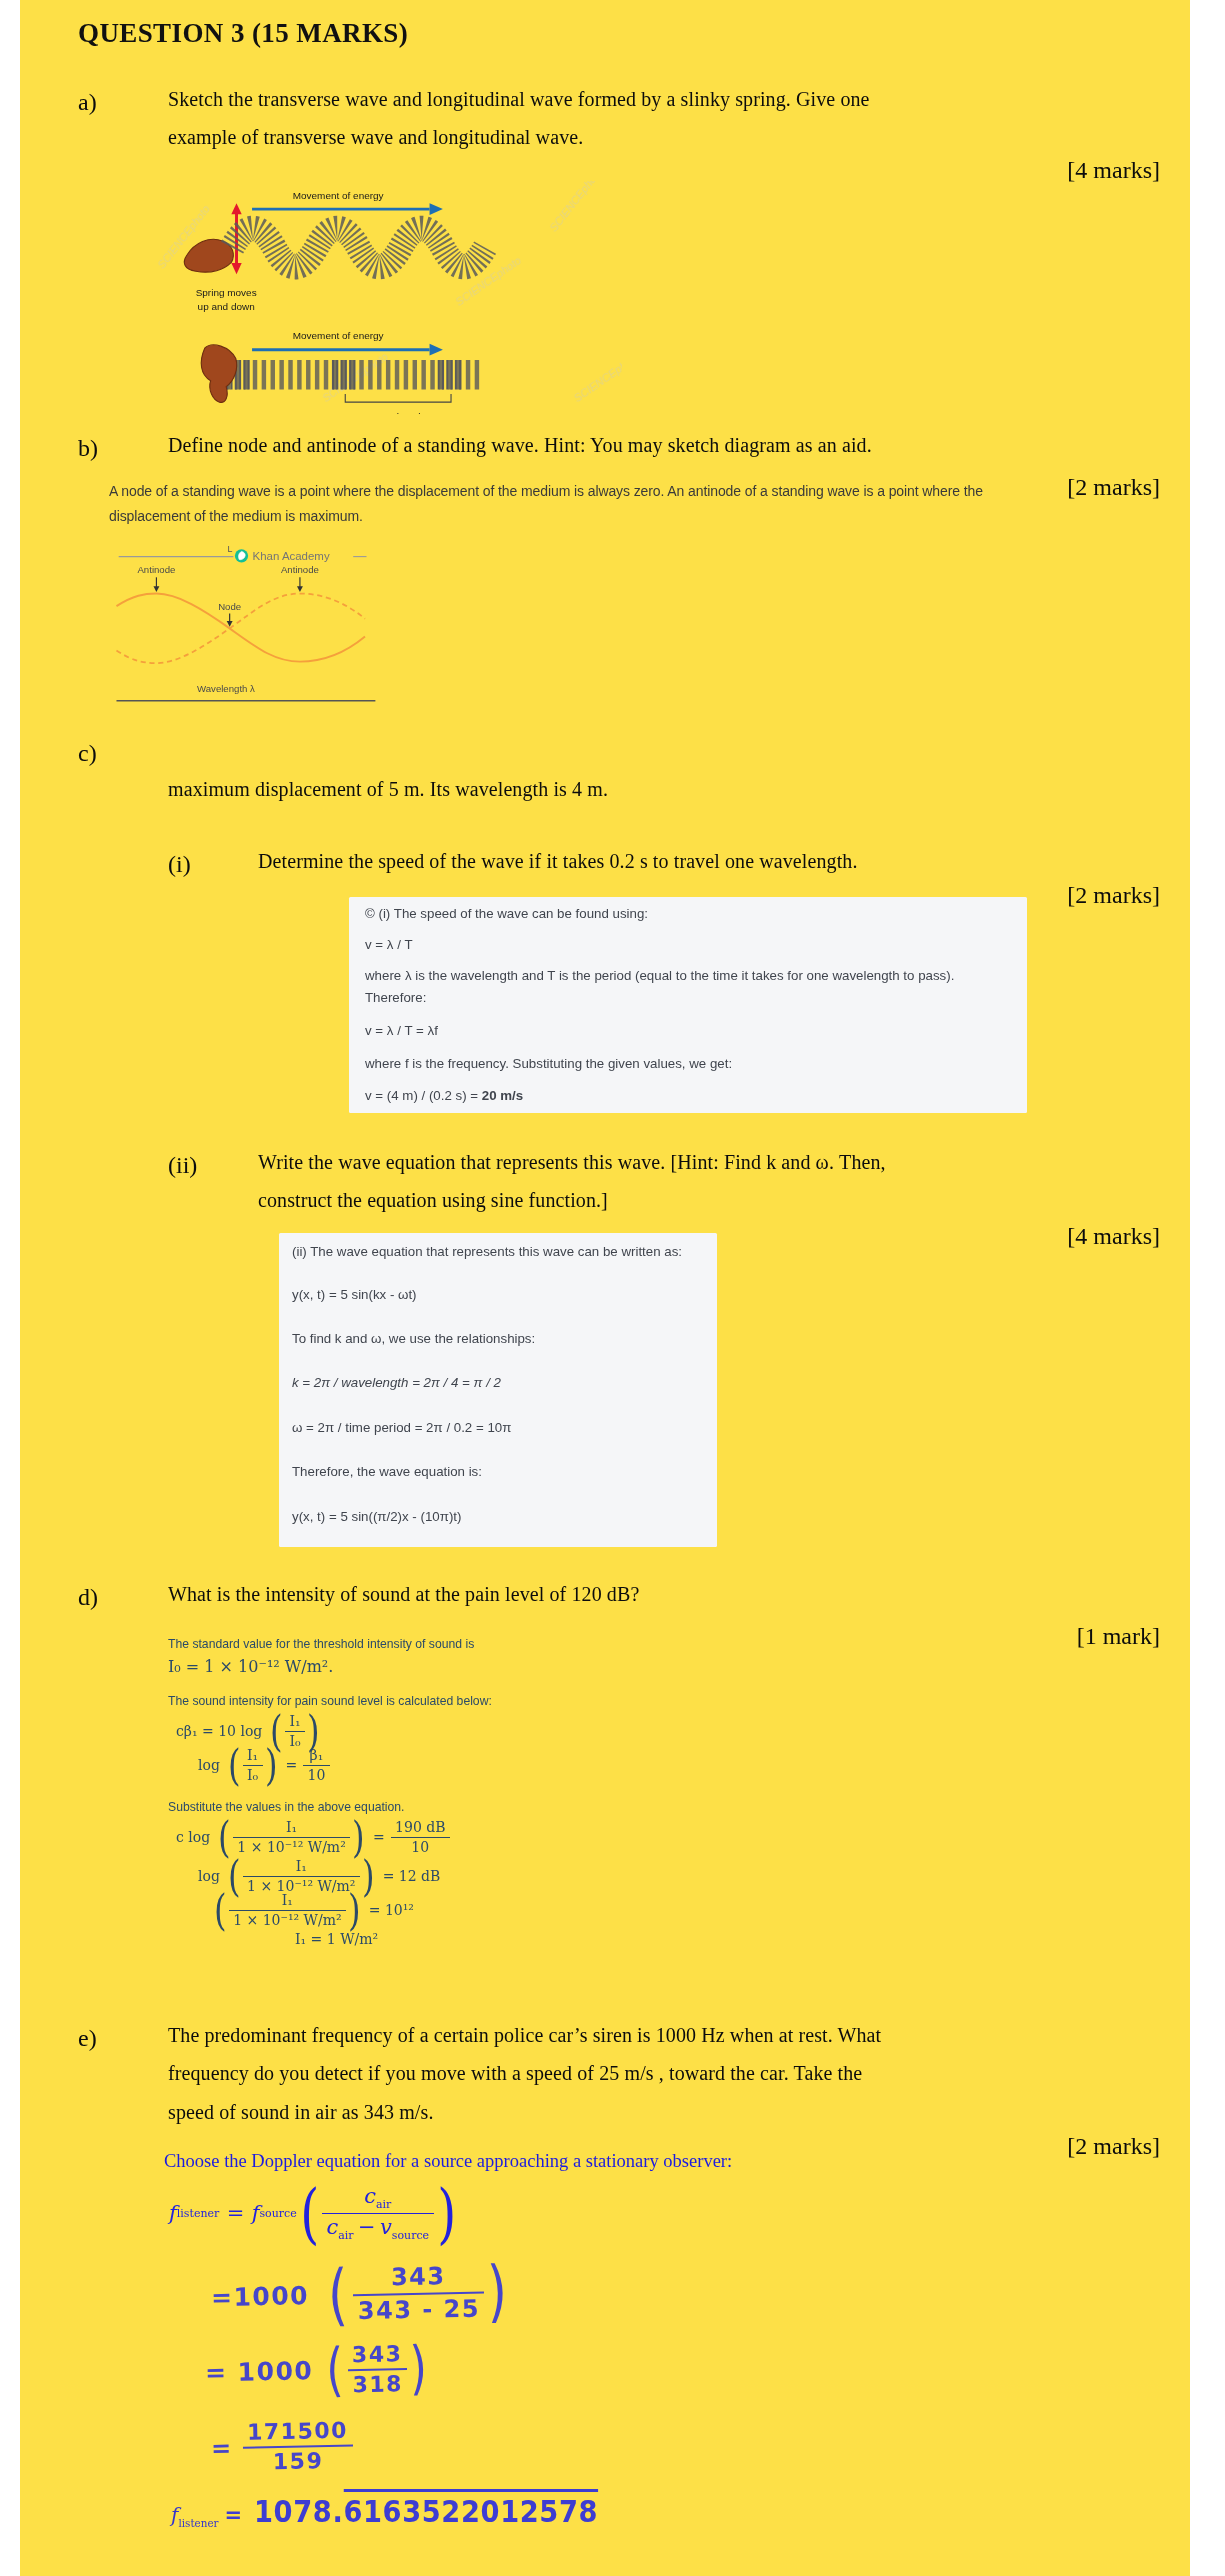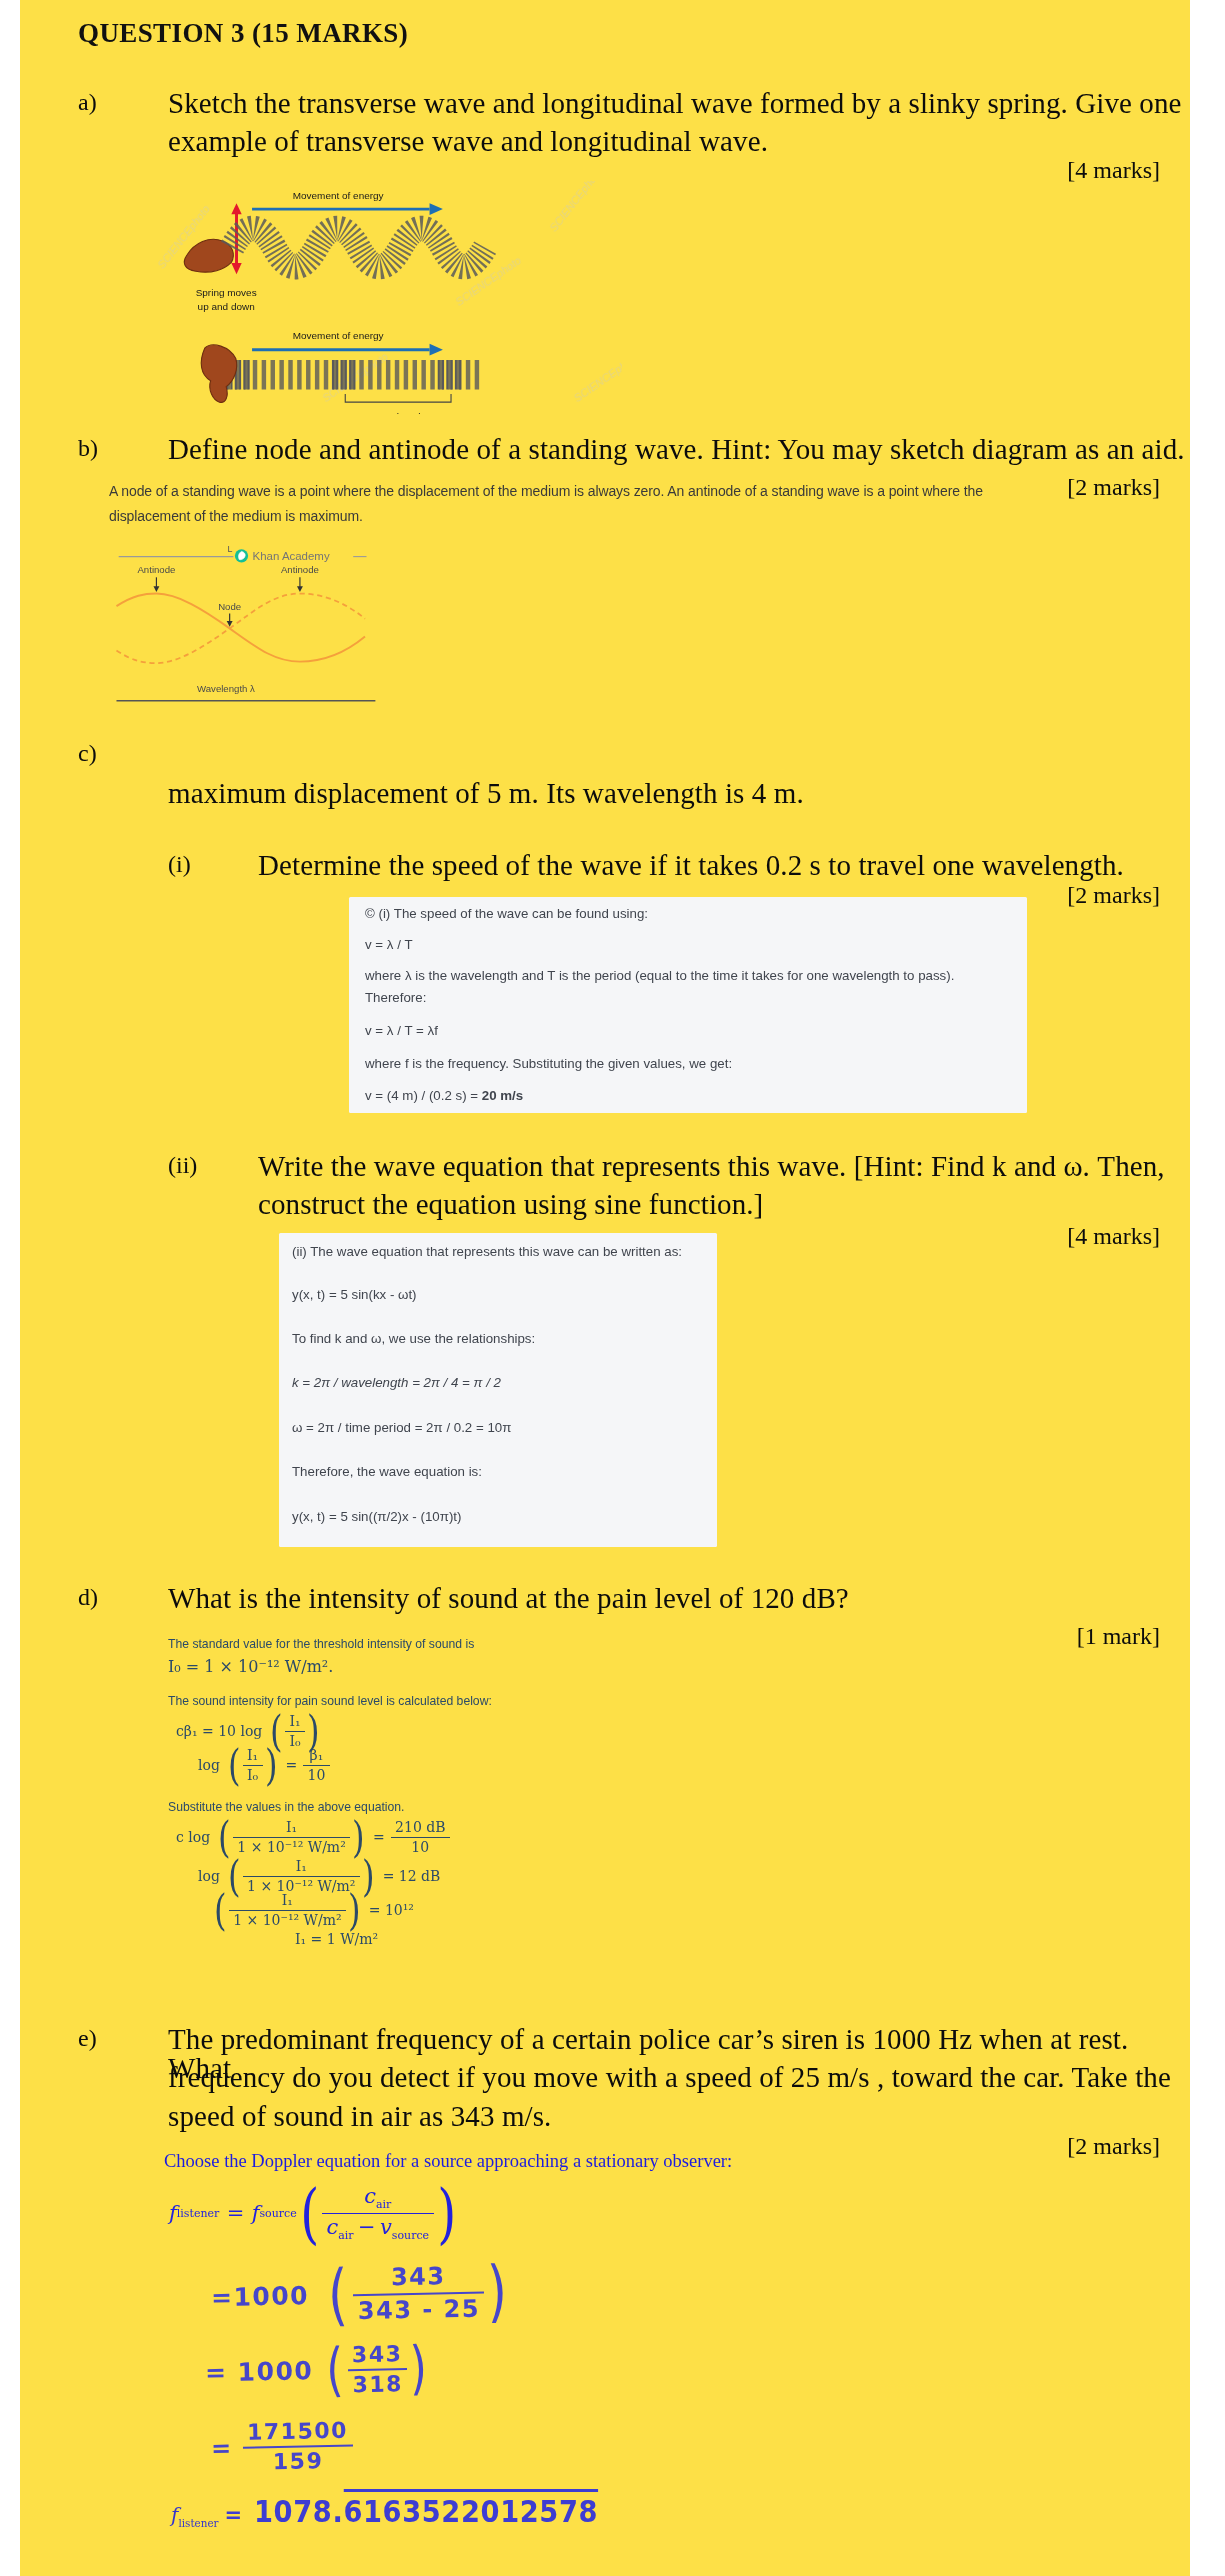--- a/index.html
+++ b/index.html
@@ -1,19 +1,19 @@
 <!DOCTYPE html>
 <html style="font-size:12px"><head>
 <meta charset="utf-8">
 <style>
   html,body{margin:0;padding:0;background:#ffffff;}
   #page{position:relative;width:1170px;height:2576px;background:#fde047;overflow:hidden;
         font-family:"Liberation Serif", serif;color:#111;margin-left:20px;}
   .abs{position:absolute;}
-  .q{font-size:29px;line-height:1.0;color:#0c0c0c;letter-spacing:0.1px;}
+  .q{font-size:20px;line-height:1.0;color:#0c0c0c;letter-spacing:0.1px;}
   .qlabel{font-size:24px;color:#0c0c0c;}
   .marks{font-size:24px;color:#0c0c0c;text-align:right;width:222px;}
   .title{font-size:27px;font-weight:bold;letter-spacing:0.4px;}
   .small-ans{font-family:"Liberation Sans", sans-serif;font-size:14px;color:#3a3a3a;letter-spacing:-0.1px;}
   .graybox{background:#f5f6f8;border-radius:1.5px;}
   .boxtext{font-family:"Liberation Sans", sans-serif;font-size:13.3px;color:#40454e;}
   .boxbold{font-weight:bold;}
   .navy-sans{font-family:"Liberation Sans", sans-serif;font-size:12.2px;color:#2b4a68;}
   .navy-math{font-family:"DejaVu Serif", serif;font-size:14px;color:#2b4a68;display:flex;align-items:center;}
   .frac{display:inline-block;vertical-align:middle;text-align:center;}
@@ -197,21 +197,21 @@
   <div class="abs navy-math" style="left:150px;top:1819px;">
     <span class="op">c log</span>
     <span class="paren">(</span>
     <span class="frac">
         <span class="num">I₁</span>
         <span class="den">1 × 10⁻¹² W/m²</span>
       </span>
     <span class="paren">)</span>
     <span class="op">=</span>
     <span class="frac">
-        <span class="num">210 dB</span>
+        <span class="num">190 dB</span>
         <span class="den">10</span>
       </span>
   </div>
 
   <div class="abs navy-math" style="left:172px;top:1858px;">
     <span class="op">log</span>
     <span class="paren">(</span>
     <span class="frac">
         <span class="num">I₁</span>
         <span class="den">1 × 10⁻¹² W/m²</span>

